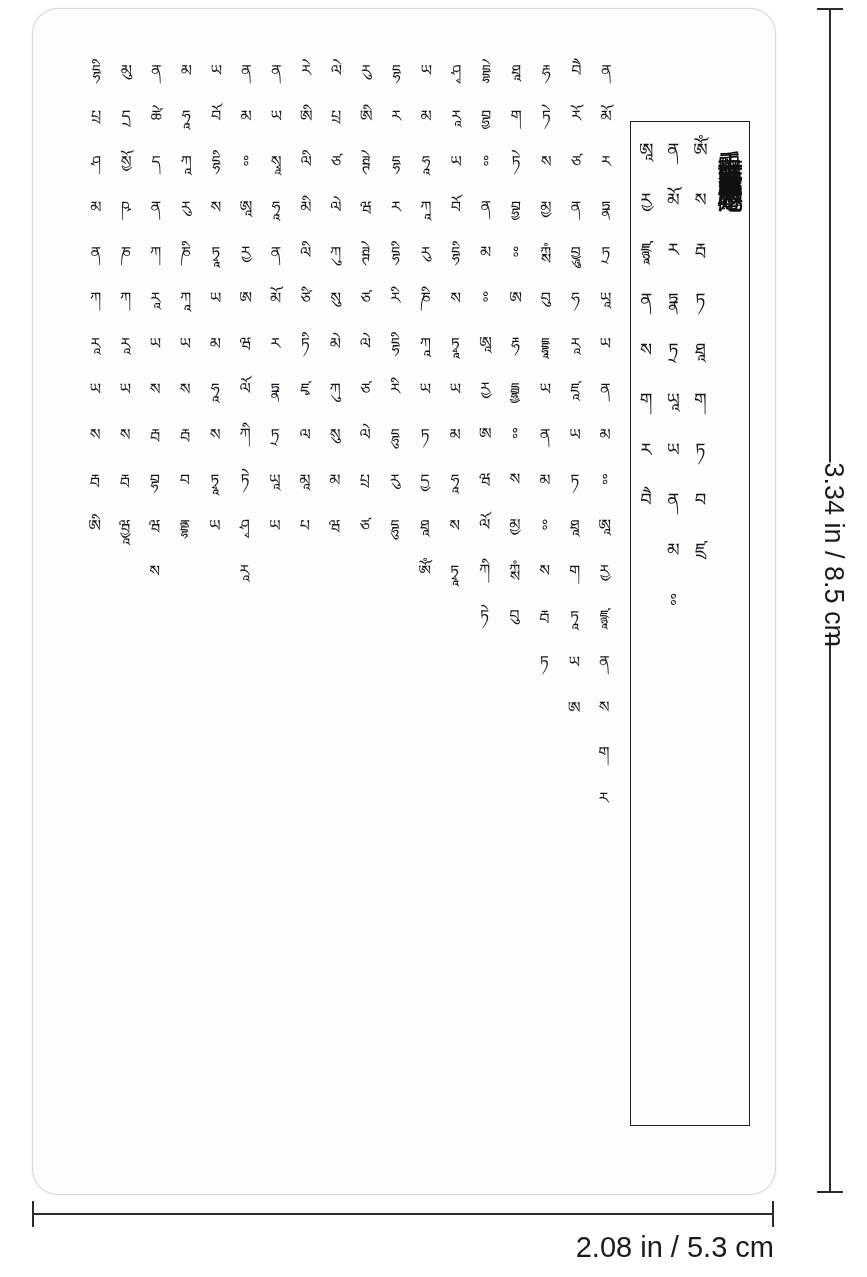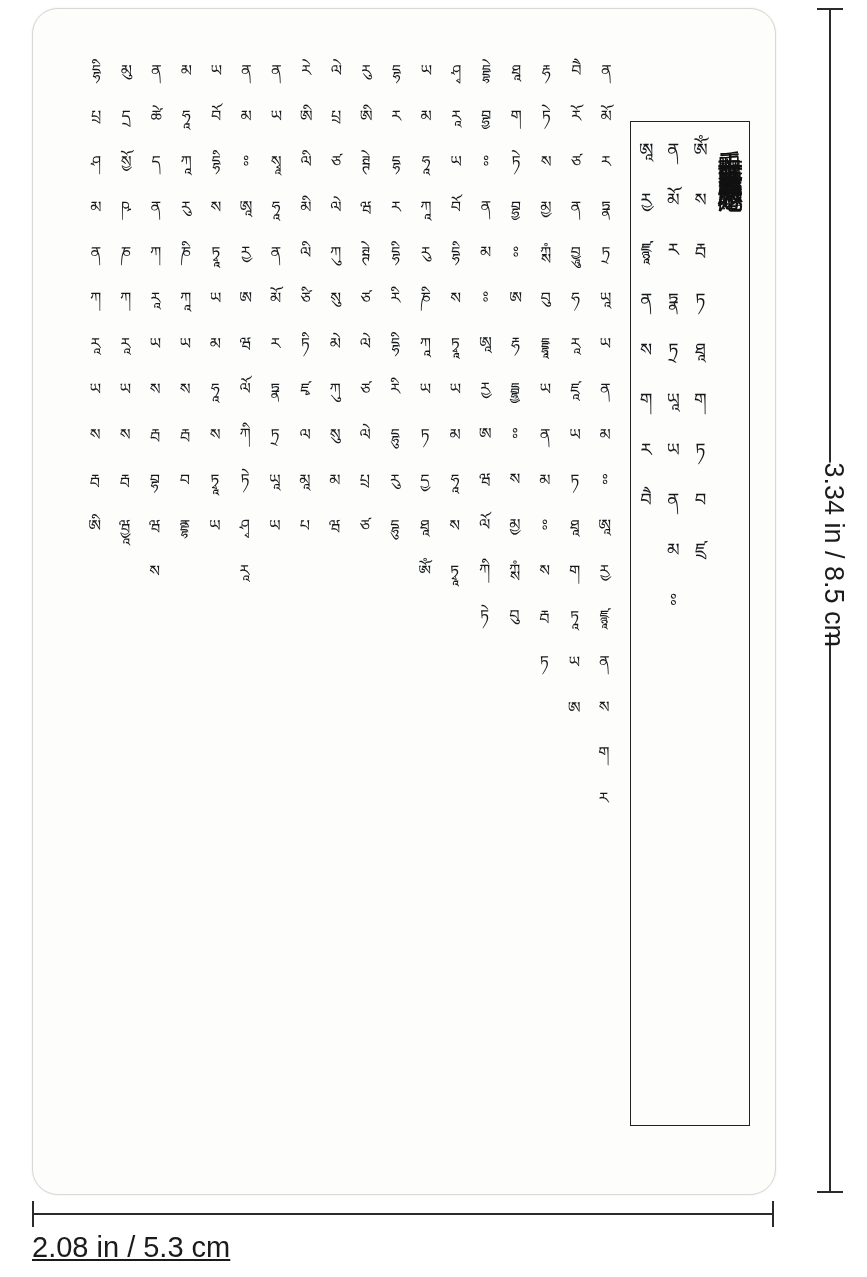--- a/index.html
+++ b/index.html
@@ -180,25 +180,24 @@
     height: 26px;
     background: #2b2b2b;
   }
   .dim-bottom .cap-left { left: 0; }
   .dim-bottom .cap-right { left: 740px; }
   .dim-bottom .label {
     position: absolute;
     left: 0;
     top: 26px;
     width: 742px;
-    text-align: left;
+    text-align: right;
     font-size: 29px;
     color: #1b1b1b;
     white-space: nowrap;
-    text-decoration: underline;
   }
 </style>
 </head>
 <body>
 
 <div class="product-figure">
 
   <div class="card">
     <div class="card-inner">
 

